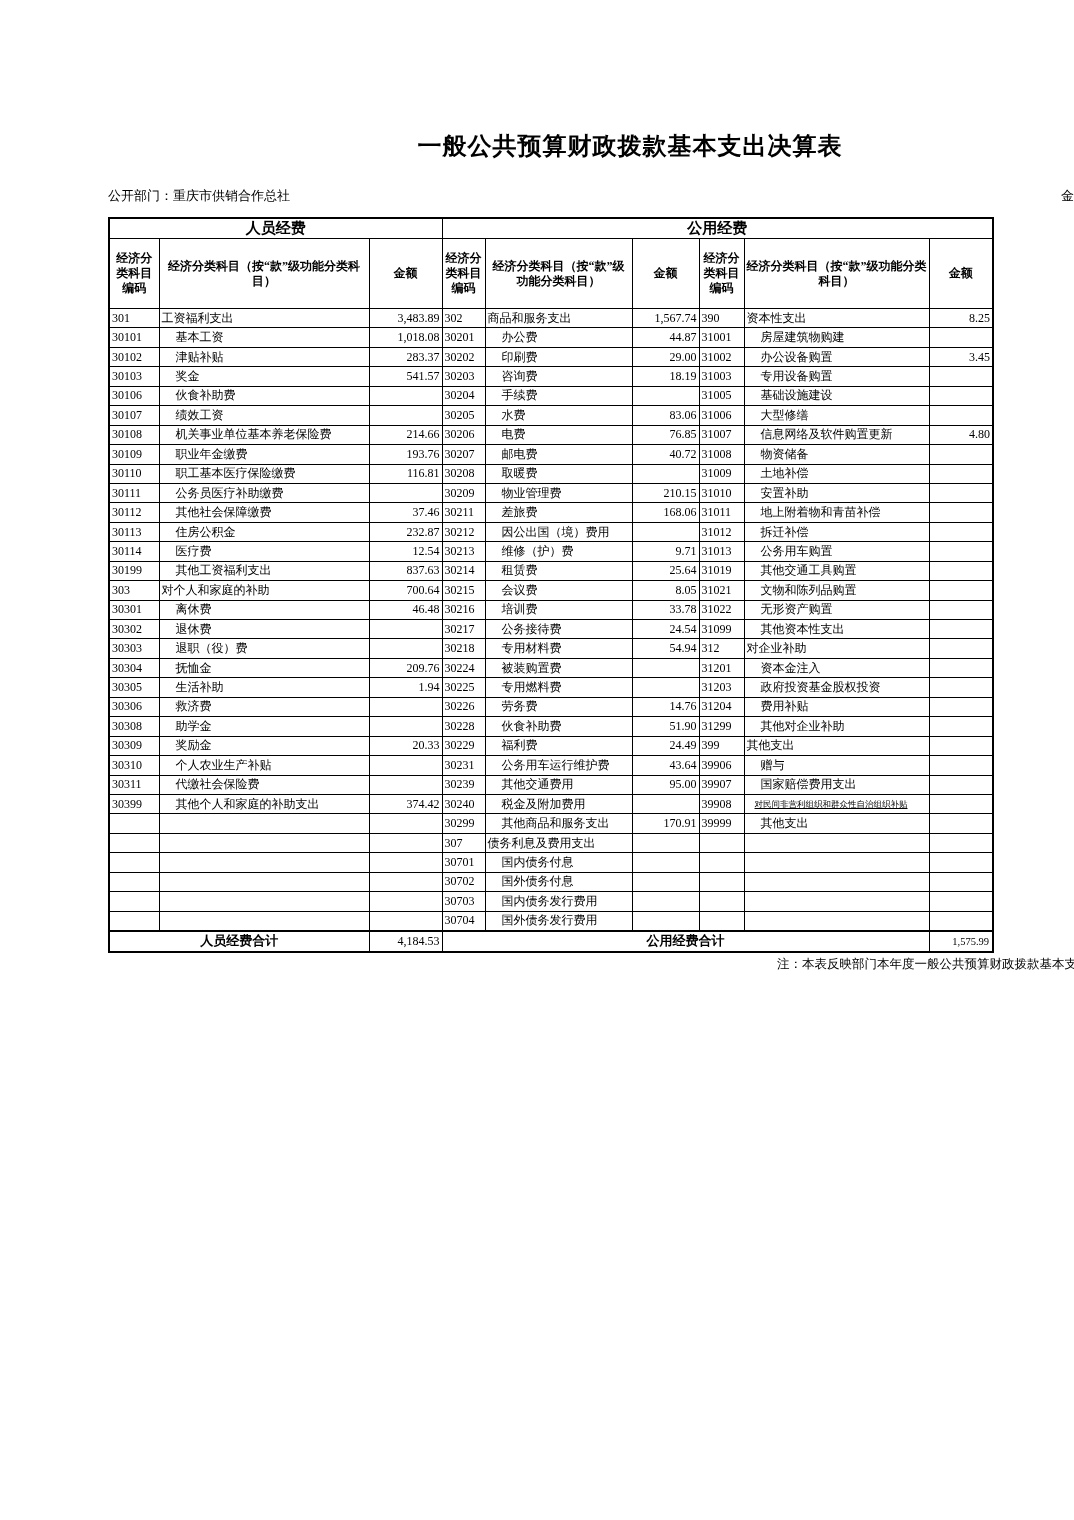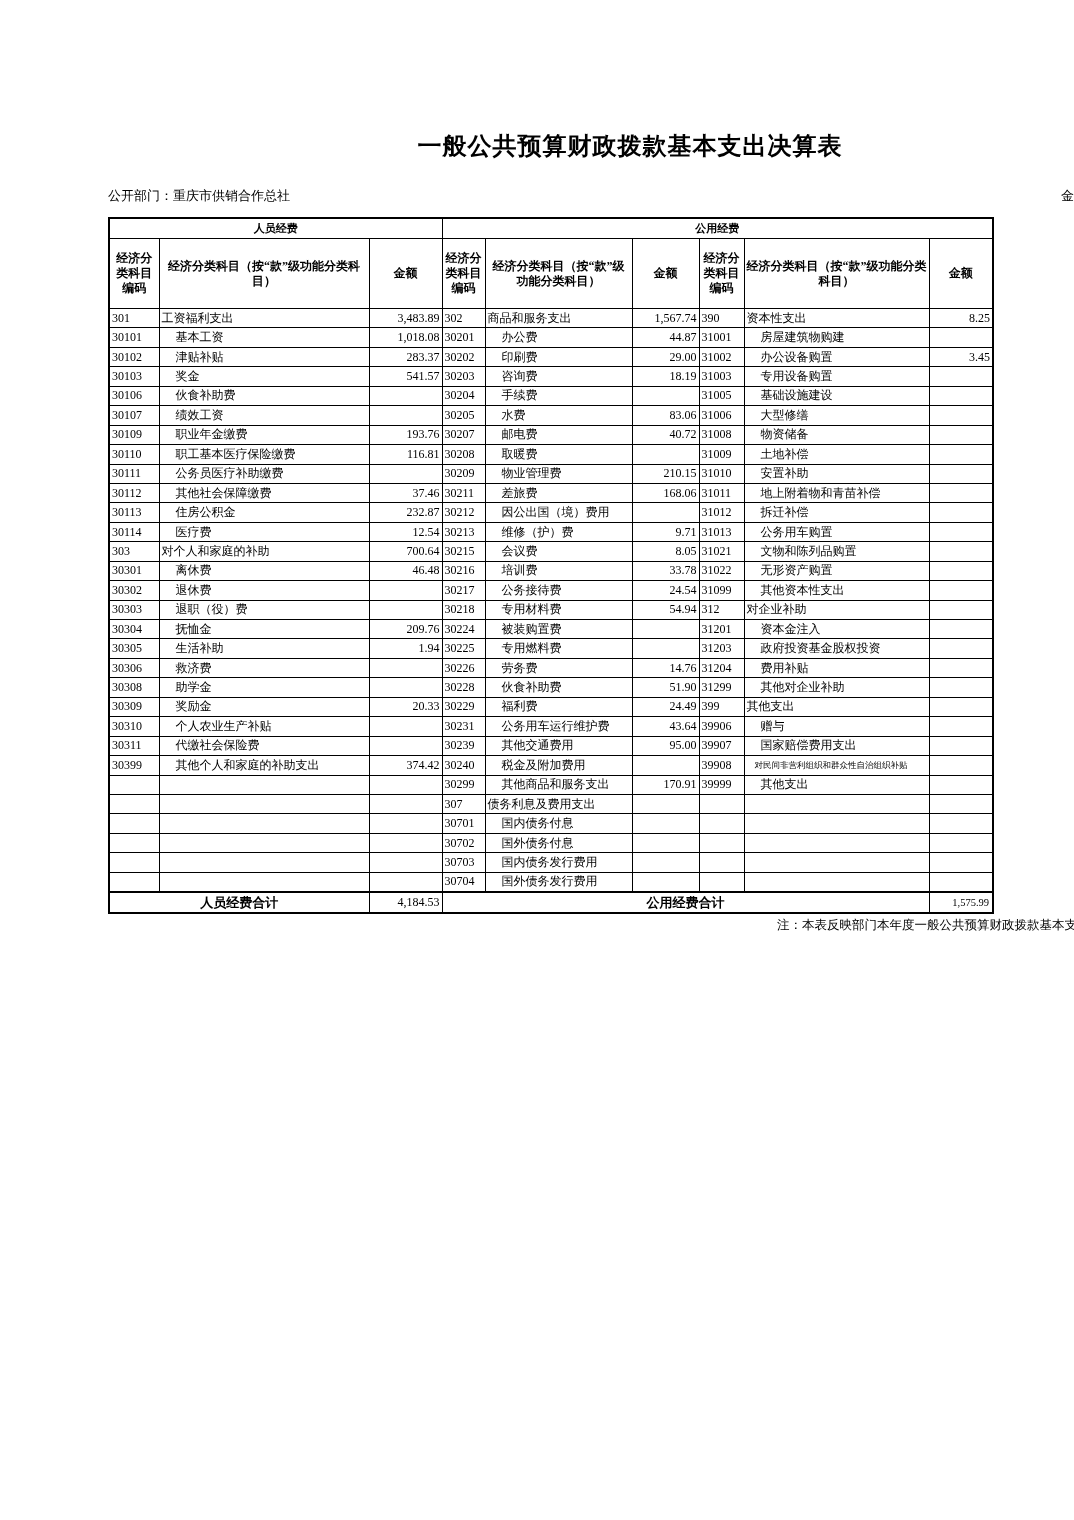--- a/index.html
+++ b/index.html
@@ -43,36 +43,36 @@
   table.budget td, table.budget th{
     border:1px solid #000;
     padding:0 2px;
     overflow:hidden;
     word-break:break-all;
     line-height:1.25;
   }
   table.budget{border:2px solid #000;}
   tr.group-hdr th{
     height:19px;
-    font-size:11px;
+    font-size:15px;
     font-weight:bold;
     text-align:center;
   }
   tr.col-hdr th{
     height:69px;
     font-weight:bold;
     text-align:center;
     font-size:12px;
     vertical-align:middle;
   }
   tbody td{height:18.45px;vertical-align:middle;}
   td.code{text-align:left;padding-left:3px;}
   td.name{text-align:left;}
   td.name.indent{padding-left:16px;}
-  td.name.small{font-size:8.5px;padding-left:10px;}
+  td.name.small{font-size:8.5px;padding-left:10px;text-decoration:underline;}
   td.amt{text-align:right;padding-right:4px;}
   tr.totals td{
     height:19px;
     font-weight:bold;
     border-top:2px solid #000;
   }
   tr.totals td.total-label{text-align:center;font-size:13px;}
   tr.totals td.amt{font-weight:normal;}
   tr.totals td.amt-small{font-size:10.5px;text-align:right;padding-right:3px;font-weight:normal;}
   .note{
@@ -186,20 +186,31 @@
             <td class="name indent">绩效工资</td>
             <td class="amt"></td>
             <td class="code">30205</td>
             <td class="name indent">水费</td>
             <td class="amt">83.06</td>
             <td class="code">31006</td>
             <td class="name indent">大型修缮</td>
             <td class="amt"></td>
           </tr>
           <tr>
+            <td class="code">30108</td>
+            <td class="name indent">机关事业单位基本养老保险费</td>
+            <td class="amt">214.66</td>
+            <td class="code">30206</td>
+            <td class="name indent">电费</td>
+            <td class="amt">76.85</td>
+            <td class="code">31007</td>
+            <td class="name indent">信息网络及软件购置更新</td>
+            <td class="amt">4.80</td>
+          </tr>
+          <tr>
             <td class="code">30109</td>
             <td class="name indent">职业年金缴费</td>
             <td class="amt">193.76</td>
             <td class="code">30207</td>
             <td class="name indent">邮电费</td>
             <td class="amt">40.72</td>
             <td class="code">31008</td>
             <td class="name indent">物资储备</td>
             <td class="amt"></td>
           </tr>
@@ -249,20 +260,31 @@
           </tr>
           <tr>
             <td class="code">30114</td>
             <td class="name indent">医疗费</td>
             <td class="amt">12.54</td>
             <td class="code">30213</td>
             <td class="name indent">维修（护）费</td>
             <td class="amt">9.71</td>
             <td class="code">31013</td>
             <td class="name indent">公务用车购置</td>
+            <td class="amt"></td>
+          </tr>
+          <tr>
+            <td class="code">30199</td>
+            <td class="name indent">其他工资福利支出</td>
+            <td class="amt">837.63</td>
+            <td class="code">30214</td>
+            <td class="name indent">租赁费</td>
+            <td class="amt">25.64</td>
+            <td class="code">31019</td>
+            <td class="name indent">其他交通工具购置</td>
             <td class="amt"></td>
           </tr>
           <tr>
             <td class="code">303</td>
             <td class="name">对个人和家庭的补助</td>
             <td class="amt">700.64</td>
             <td class="code">30215</td>
             <td class="name indent">会议费</td>
             <td class="amt">8.05</td>
             <td class="code">31021</td>

